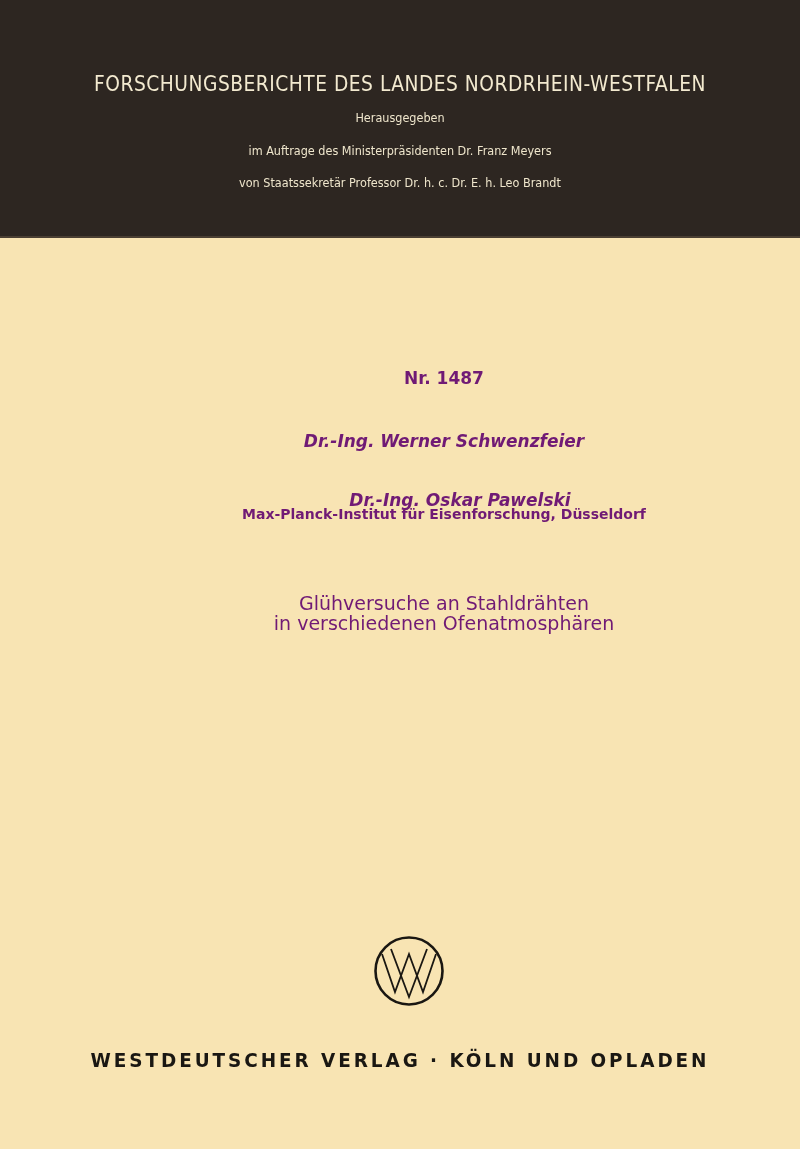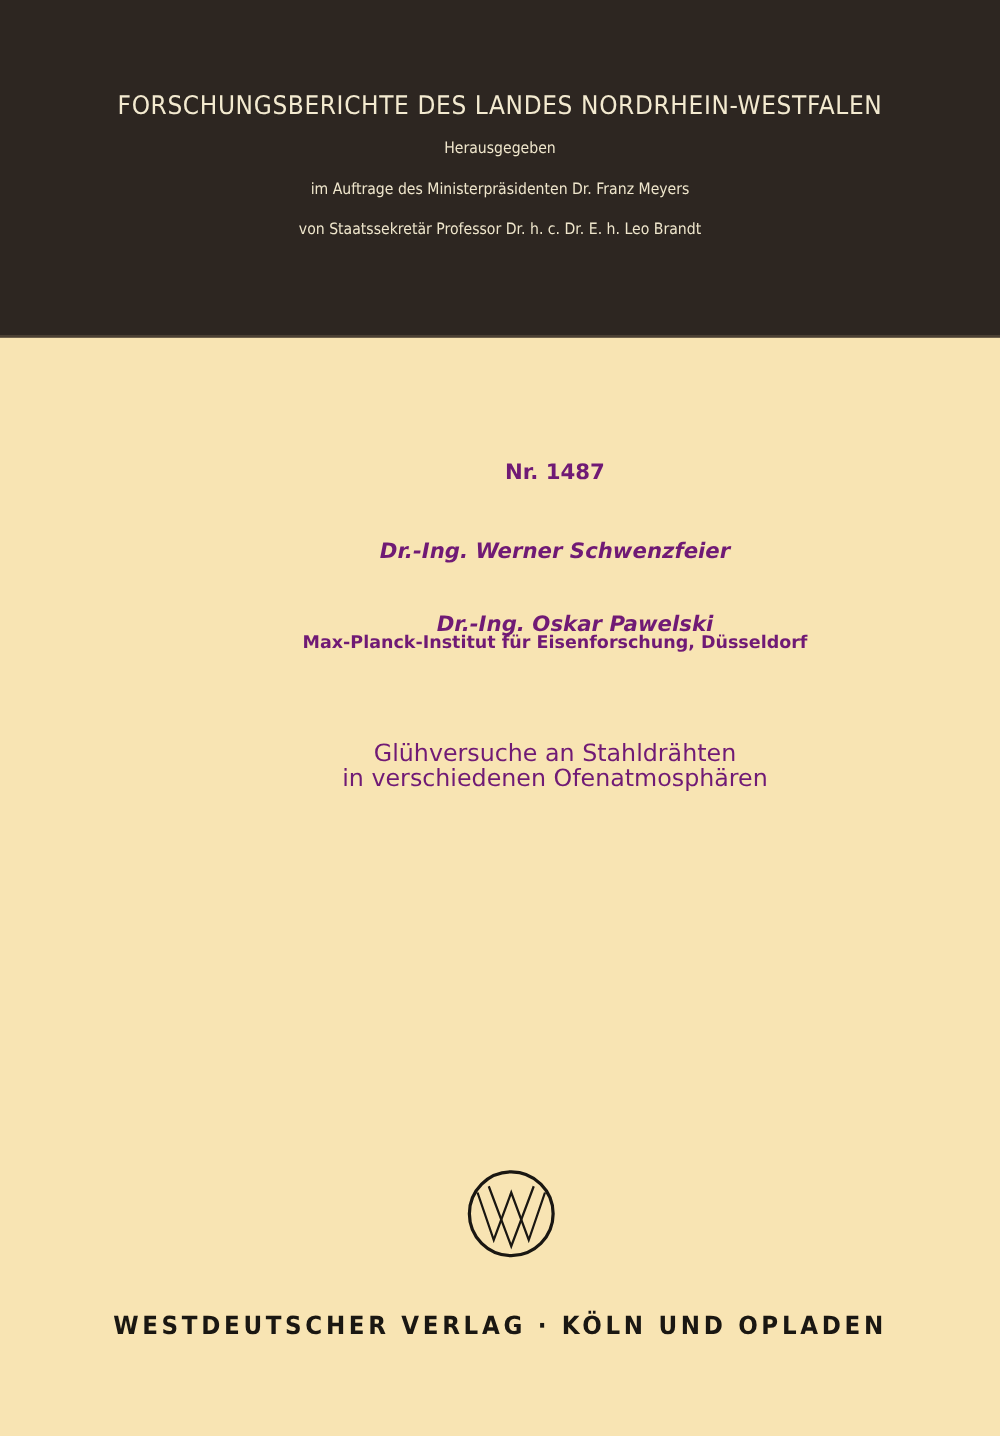--- a/index.html
+++ b/index.html
@@ -12,21 +12,21 @@
       background: #f8e4b3;
       position: relative;
       overflow: hidden;
       font-family: "DejaVu Sans", "Liberation Sans", sans-serif;
       color: #1c1914;
     }
     .header-band {
       position: absolute;
       left: 0; top: 0;
       width: 800px;
-      height: 270px;
+      height: 238px;
       background: #2d2621;
     }
     .header-band::after {
       content: "";
       position: absolute;
       left: 0; right: 0; bottom: 0;
       height: 2px;
       background: #4a3f33;
     }
     .series-title {

